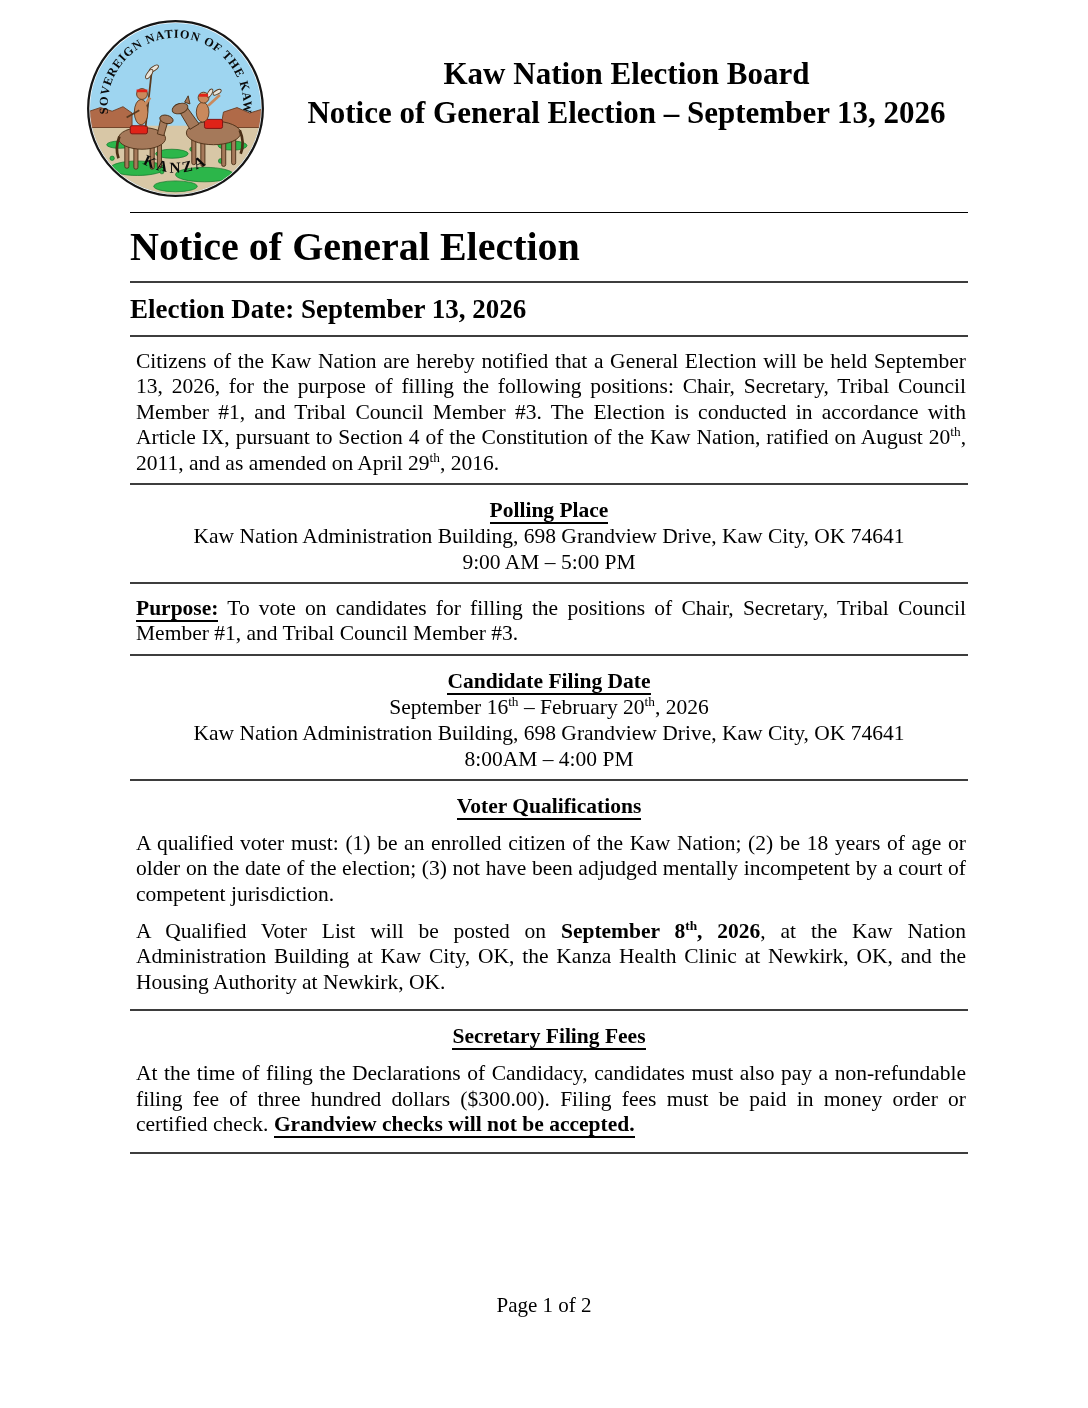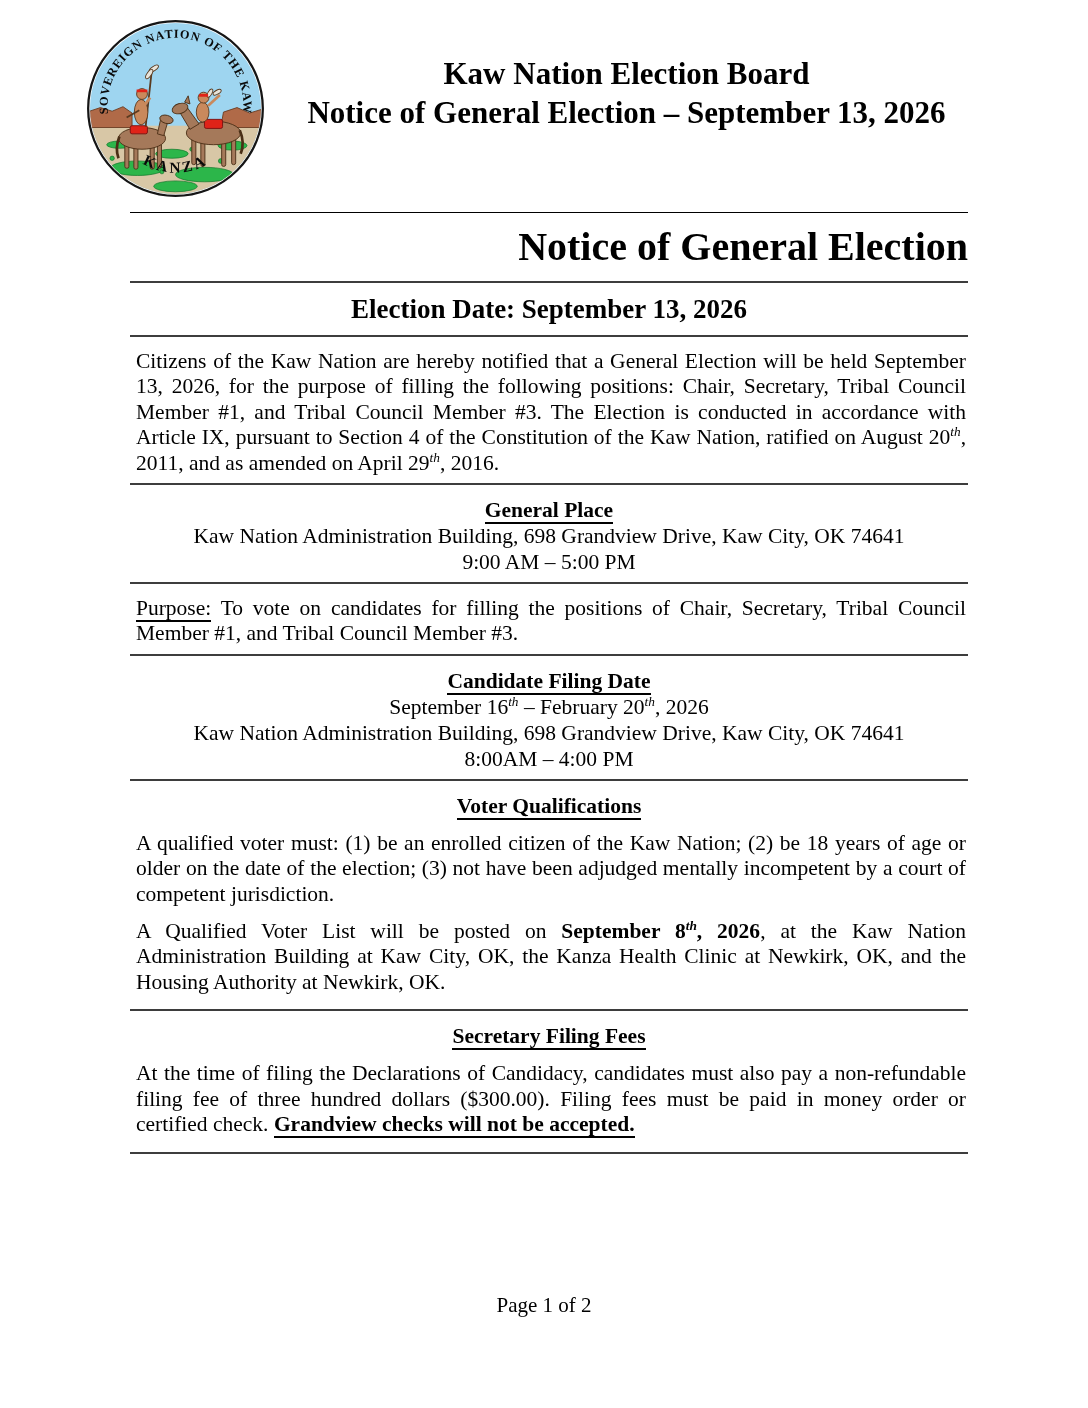--- a/index.html
+++ b/index.html
@@ -22,26 +22,26 @@
     font-size: 31px; line-height: 39px;
   }
 
   
   .content { margin-left: 130px; width: 838px; }
 
   .divider { border: none; border-top: 2px solid #3d3d3d; height: 0; }
   .divider.thin { border-top: 1px solid #000; }
 
   .doc-title {
-    text-align: right; font-weight: bold;
+    text-align: left; font-weight: bold;
     font-size: 40px; line-height: 50px;
     margin: 9px 0 9px;
   }
   .doc-subtitle {
-    text-align: center; font-weight: bold;
+    font-weight: bold;
     font-size: 27px; line-height: 34px;
     margin: 9px 0 9px;
   }
 
   .para {
     font-size: 21.5px; line-height: 25.4px;
     text-align: justify;
     margin: 12px 2px 7px 6px;
   }
 
@@ -51,25 +51,25 @@
     margin: 12px 0 0;
   }
   .sec-heading .u { border-bottom: 2.5px solid #000; padding-bottom: 0px; }
 
   .center-line {
     text-align: center;
     font-size: 21.5px; line-height: 26px;
   }
   .sec { padding-bottom: 7px; }
 
-  sup { font-size: 62%; vertical-align: super; line-height: 0; font-style: italic; }
+  sup { font-size: 62%; vertical-align: super; line-height: 0; }
 
   .seg-bold, .seg-boldsup { font-weight: bold; }
   .seg-label {
-    font-weight: normal;
+    font-weight: bold;
     border-bottom: 2.5px solid #000;
   }
   .seg-boldunderline {
     font-weight: bold;
     border-bottom: 2.5px solid #000;
   }
 
   .para-gap { }
 
   .footer {
@@ -188,21 +188,21 @@
     <div class="doc-subtitle">Election Date: September 13, 2026</div>
 
     <div class="divider"></div>
 
     <p class="para"><span>Citizens of the Kaw Nation are hereby notified that a General Election will be held September 13, 2026, for the purpose of filling the following positions: Chair, Secretary, Tribal Council Member #1, and Tribal Council Member #3. The Election is conducted in accordance with Article IX, pursuant to Section 4 of the Constitution of the Kaw Nation, ratified on August 20</span><sup class="seg-sup">th</sup><span>, 2011, and as amended on April 29</span><sup class="seg-sup">th</sup><span>, 2016.</span></p>
 
     <div class="divider"></div>
 
     <div class="sec">
       <div class="sec-heading">
-        <span class="u">General Place</span>
+        <span class="u">Polling Place</span>
       </div>
       <div class="center-line">Kaw Nation Administration Building, 698 Grandview Drive, Kaw City, OK 74641</div>
       <div class="center-line">9:00 AM – 5:00 PM</div>
     </div>
 
     <div class="divider"></div>
 
     <p class="para"><span class="seg-label">Purpose:</span><span> To vote on candidates for filling the positions of Chair, Secretary, Tribal Council Member #1, and Tribal Council Member #3.</span></p>
 
     <div class="divider"></div>

